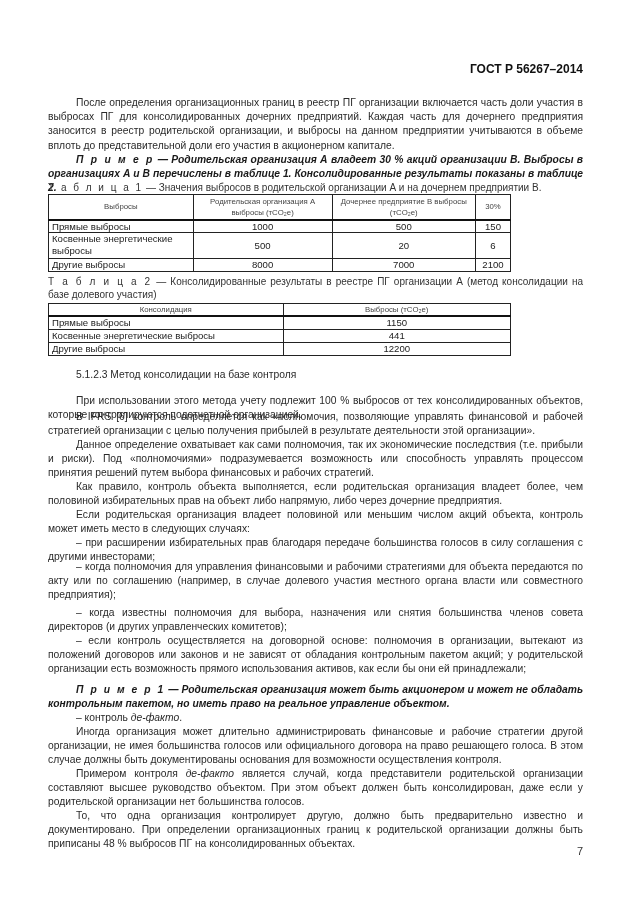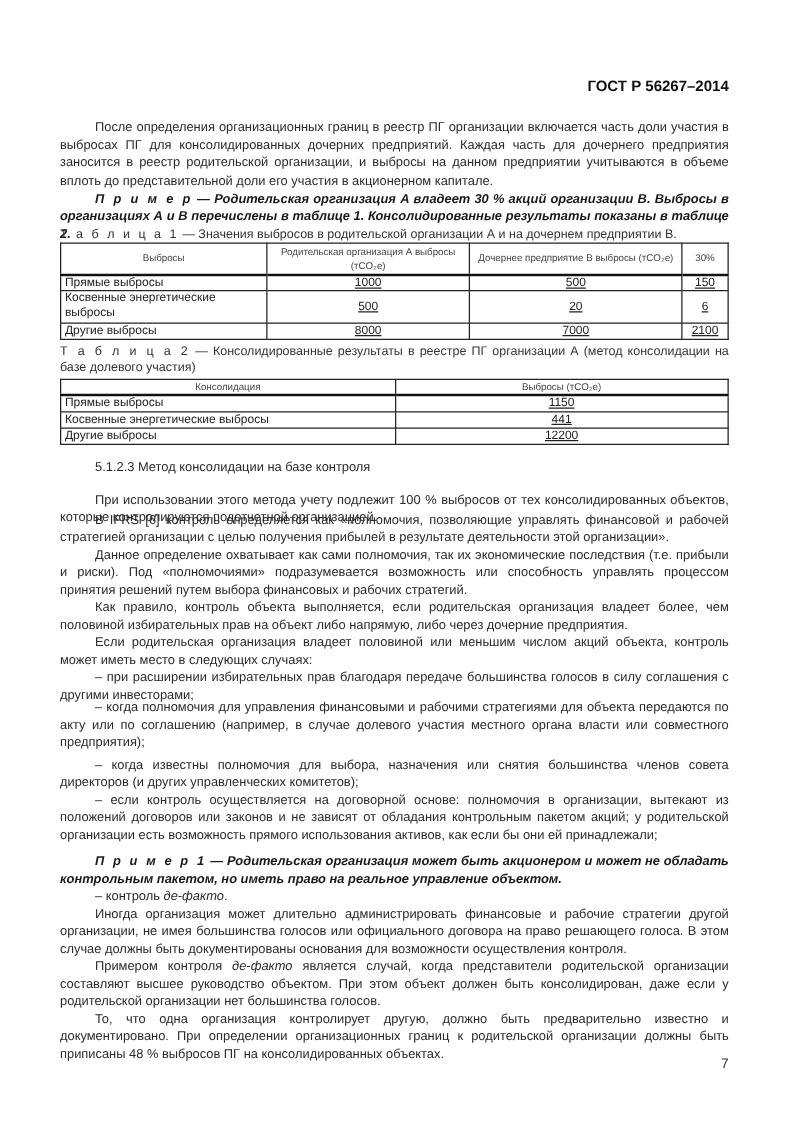--- a/index.html
+++ b/index.html
@@ -5,24 +5,24 @@
   html, body { margin:0; padding:0; background:#ffffff; }
   body { width:630px; height:913px; position:relative; overflow:hidden;
          font-family:"Liberation Sans", sans-serif; color:#222; }
   .abs { position:absolute; }
   .hdr { left:400px; top:62px; width:183px; text-align:right; font-weight:bold; font-size:12px; color:#111; }
   .p { position:absolute; left:48px; width:535px; font-size:10.3px; line-height:14.2px; text-align:justify; color:#2a2a2a; }
   .ind { text-indent:28px; }
   .ex { font-weight:bold; font-style:italic; color:#1a1a1a; }
   .sp { letter-spacing:2px; }
   .cap { font-size:10px; line-height:13px; color:#333; }
-  table { border-collapse:collapse; position:absolute; left:48px; width:535px; font-size:9.6px; color:#222; }
+  table { border-collapse:collapse; position:absolute; left:48px; width:463px; font-size:9.6px; color:#222; }
   td, th { border:1px solid #222; padding:0 3px; }
   th { font-weight:normal; font-size:7.8px; color:#444; text-align:center; line-height:11px; }
-  td.c { text-align:center;text-decoration:underline; }
+  td.c { text-align:center; }
   .thick { border-bottom:2px solid #111; }
   .pn { left:560px; top:845px; width:23px; text-align:right; font-size:11px; color:#333; }
 </style>
 </head>
 <body>
 
 <div class="abs hdr">ГОСТ Р 56267–2014</div>
 
 <div class="p ind" style="top:96px;">После определения организационных границ в реестр ПГ организации включается часть доли участия в выбросах ПГ для консолидированных дочерних предприятий. Каждая часть для дочернего предприятия заносится в реестр родительской организации, и выбросы на данном предприятии учитываются в объеме вплоть до представительной доли его участия в акционерном капитале.</div>
 

